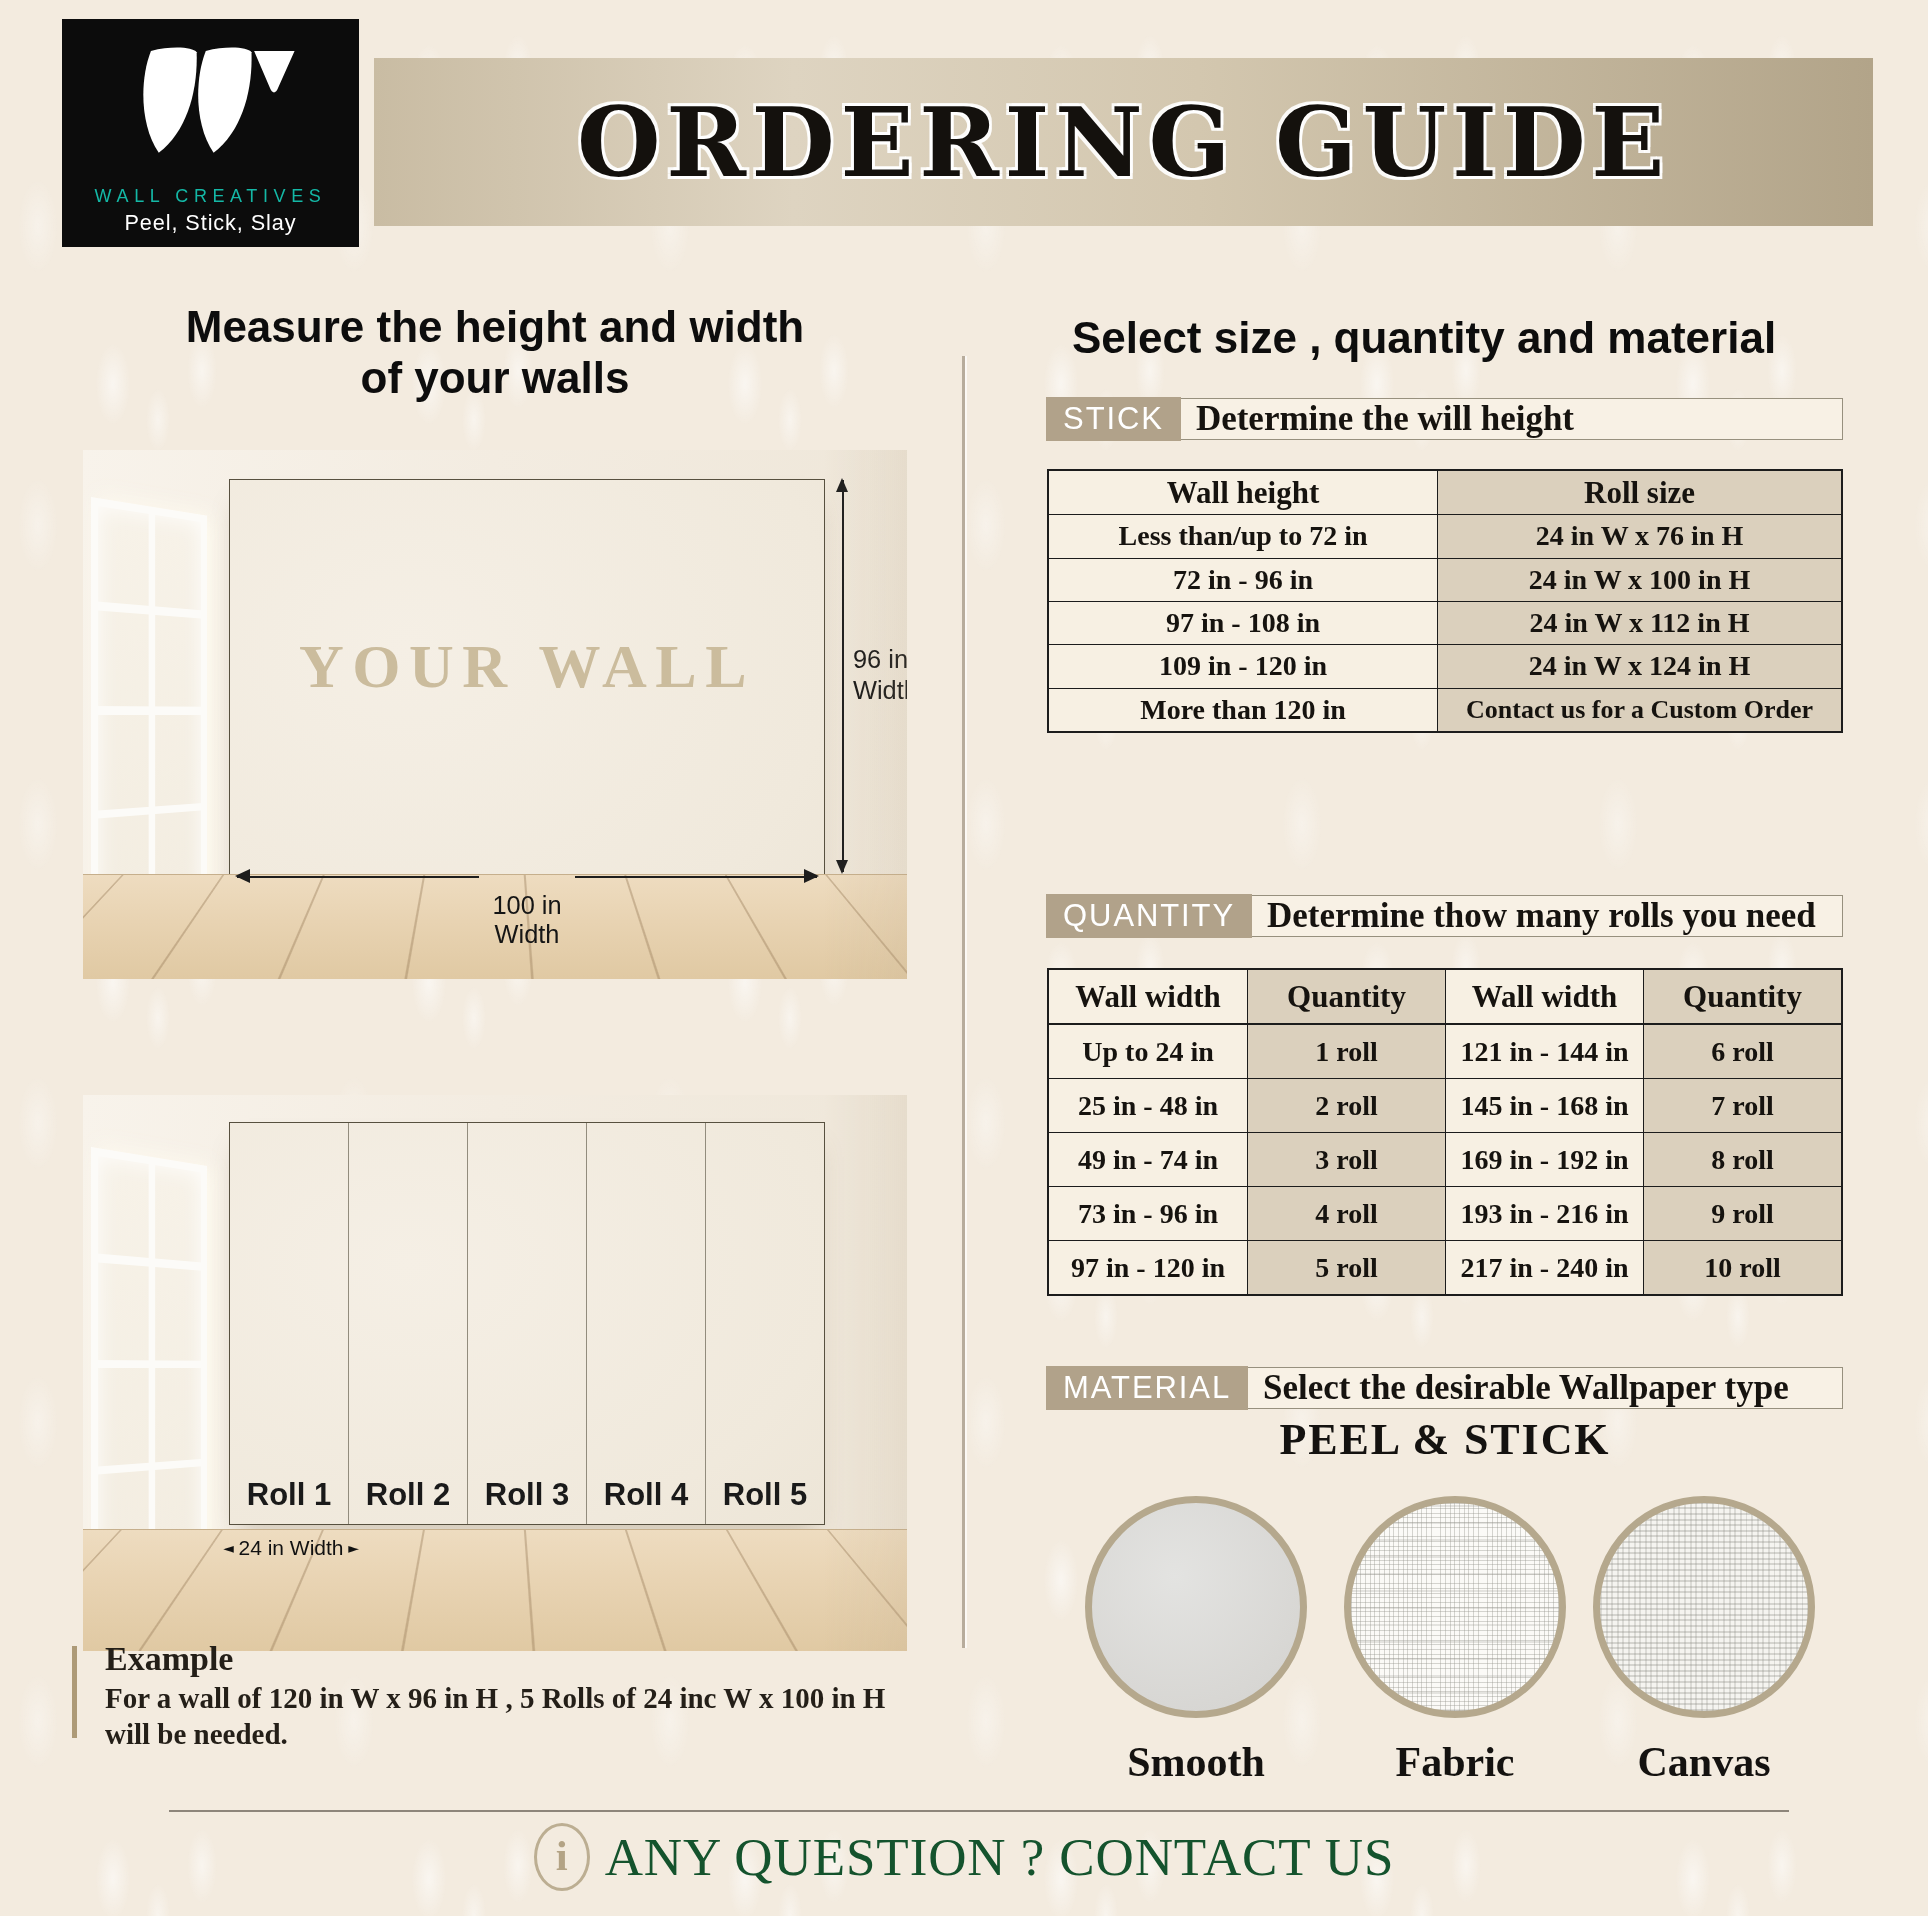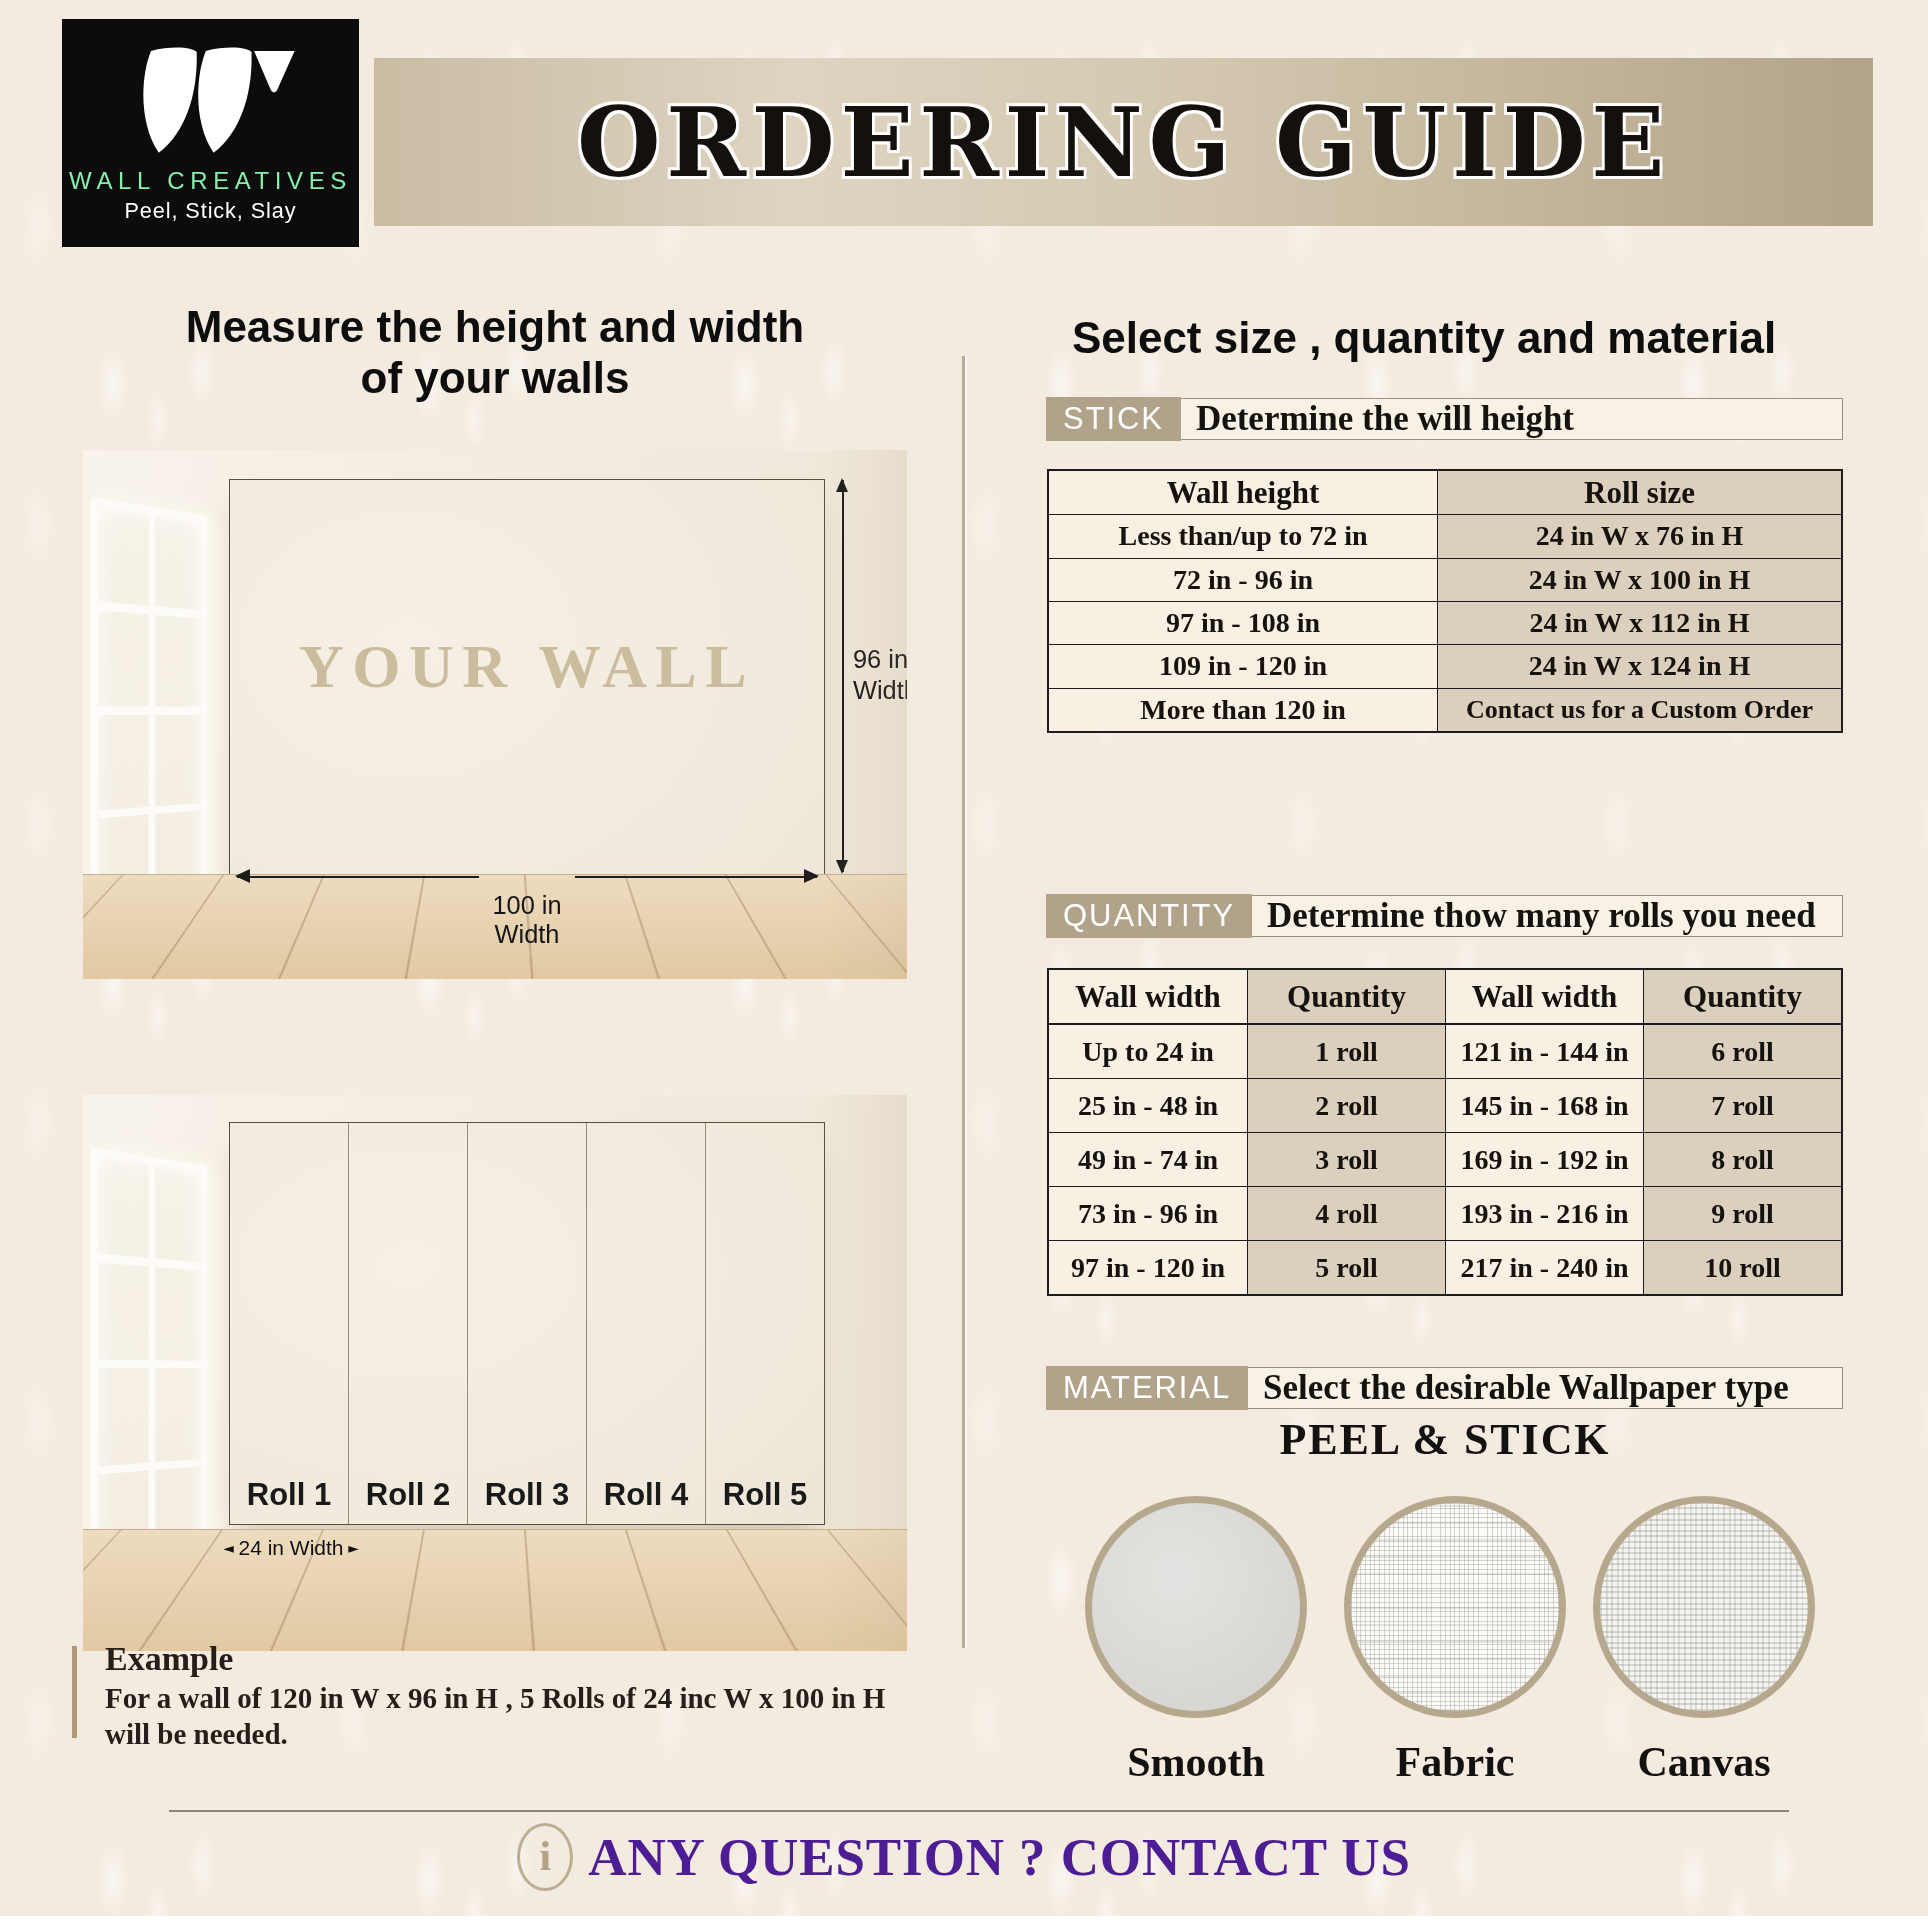--- a/index.html
+++ b/index.html
@@ -17,21 +17,21 @@
       radial-gradient(ellipse 21px 53px at 202px 72px, rgba(255,255,255,.5), rgba(255,255,255,0) 70%),
       radial-gradient(ellipse 28px 66px at 38px 226px, rgba(255,255,255,.35), rgba(255,255,255,0) 70%);
     background-size:316px 299px;
   }
   
   .logo{
     left:62px;top:19px;width:297px;height:228px;background:#0c0c0c;
     display:flex;flex-direction:column;align-items:center;
   }
   .logo svg{margin-top:28px}
-  .brand{color:#86efac;font-size:24px;letter-spacing:5.6px;margin-top:9px;white-space:nowrap}
+  .brand{color:#14b8a6;font-size:18px;letter-spacing:5.6px;margin-top:28px;white-space:nowrap}
   .tagline{color:#fff;font-size:21.7px;letter-spacing:0.9px;margin-top:2.8px;white-space:nowrap}
   .banner{
     left:374px;top:58px;width:1499px;height:168px;
     background:linear-gradient(90deg,#c9bca3 0%,#ded4c1 28%,#d3c7af 55%,#b2a489 100%);
     display:flex;align-items:center;justify-content:center;
   }
   .title{
     font-family:"DejaVu Serif",serif;font-weight:bold;font-size:96px;letter-spacing:5.6px;
     color:#14110d;white-space:nowrap;
     text-shadow:2.8px 2.8px 0 rgba(255,255,255,.95),-2.8px -2.8px 0 rgba(255,255,255,.9),
@@ -125,21 +125,21 @@
     background-image:repeating-linear-gradient(0deg, rgba(130,130,122,.28) 0 1.9px, rgba(0,0,0,0) 1.9px 5.6px),
                      repeating-linear-gradient(90deg, rgba(130,130,122,.22) 0 1.9px, rgba(0,0,0,0) 1.9px 5.6px)}
   .mlab{top:1738px;width:222px;text-align:center;font-family:"Liberation Serif",serif;font-weight:bold;font-size:42px;color:#141210}
   .mlab.m0{left:1085px}.mlab.m1{left:1344px}.mlab.m2{left:1593px}
   
   .hdiv{left:169px;top:1810px;width:1620px;height:1.9px;background:#8d857a}
   .footer{left:0;top:1823px;width:100%;display:flex;align-items:center;justify-content:center;gap:15px}
   .info-icon{width:56px;height:68px;border:3.8px solid #bcae92;border-radius:50%;box-sizing:border-box;
     display:flex;align-items:center;justify-content:center;
     font-family:"Liberation Serif",serif;font-weight:bold;font-size:43px;color:#b3a385;padding-bottom:3.8px}
-  .footer-text{font-family:"Liberation Serif",serif;font-weight:bold;font-size:53px;letter-spacing:0.9px;color:#4c1d95;white-space:nowrap}
+  .footer-text{font-family:"Liberation Serif",serif;font-weight:normal;font-size:53px;letter-spacing:0.9px;color:#14532d;white-space:nowrap}
   .bottom-strip{left:0;bottom:0;width:100%;height:12.2px;background:#ffffff}
 </style>
 </head>
 <body>
 
 <div class="pattern"></div>
 
 <div class="abs logo">
   <svg width="188" height="111" viewBox="0 0 260 170">
     <path fill="#ffffff" d="M38,6 C70,-2 102,0 108,8 C110,66 94,128 50,162 C22,122 20,52 38,6 Z"></path>

